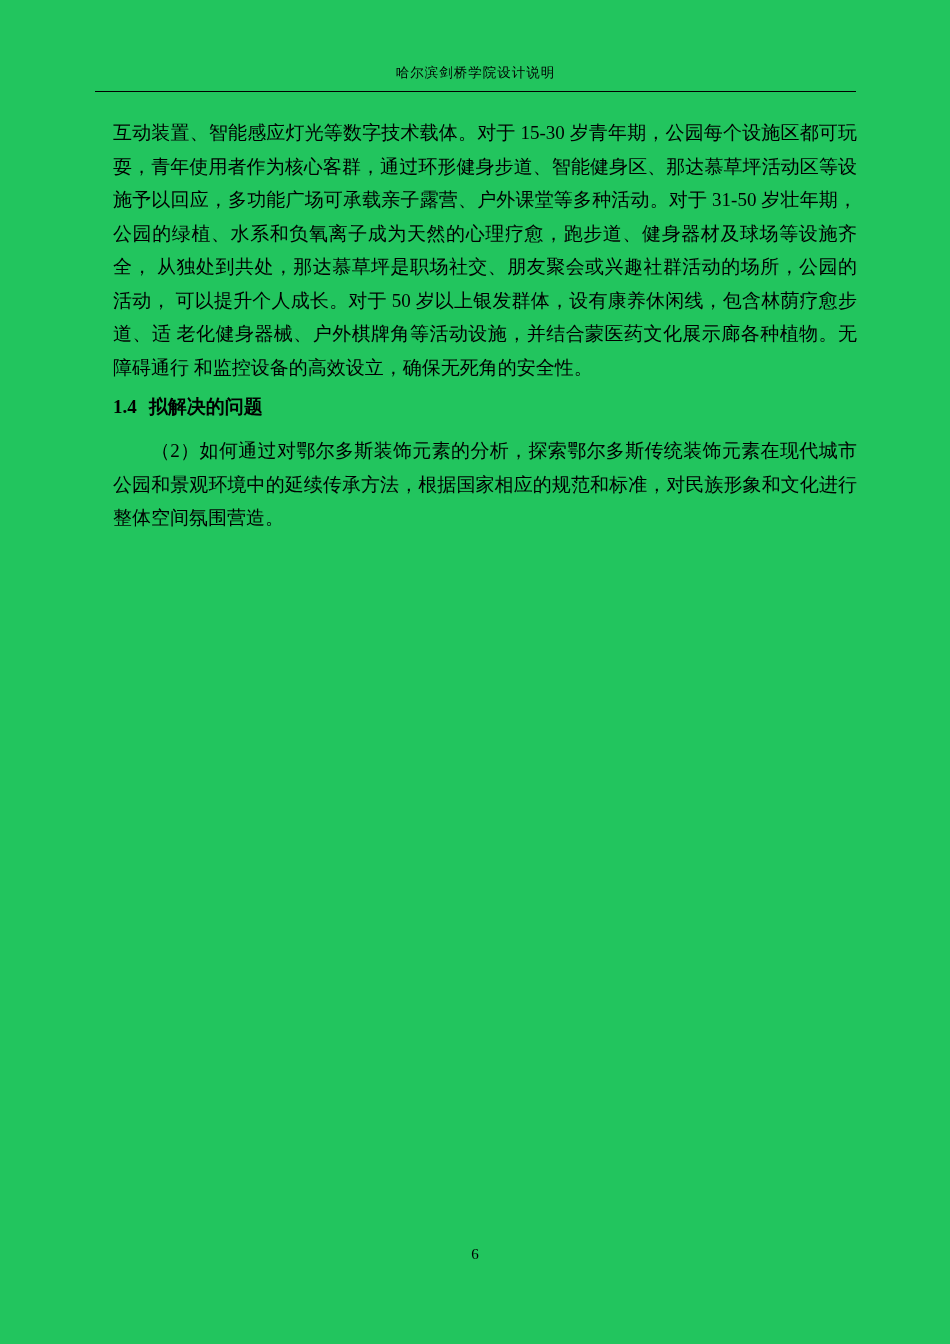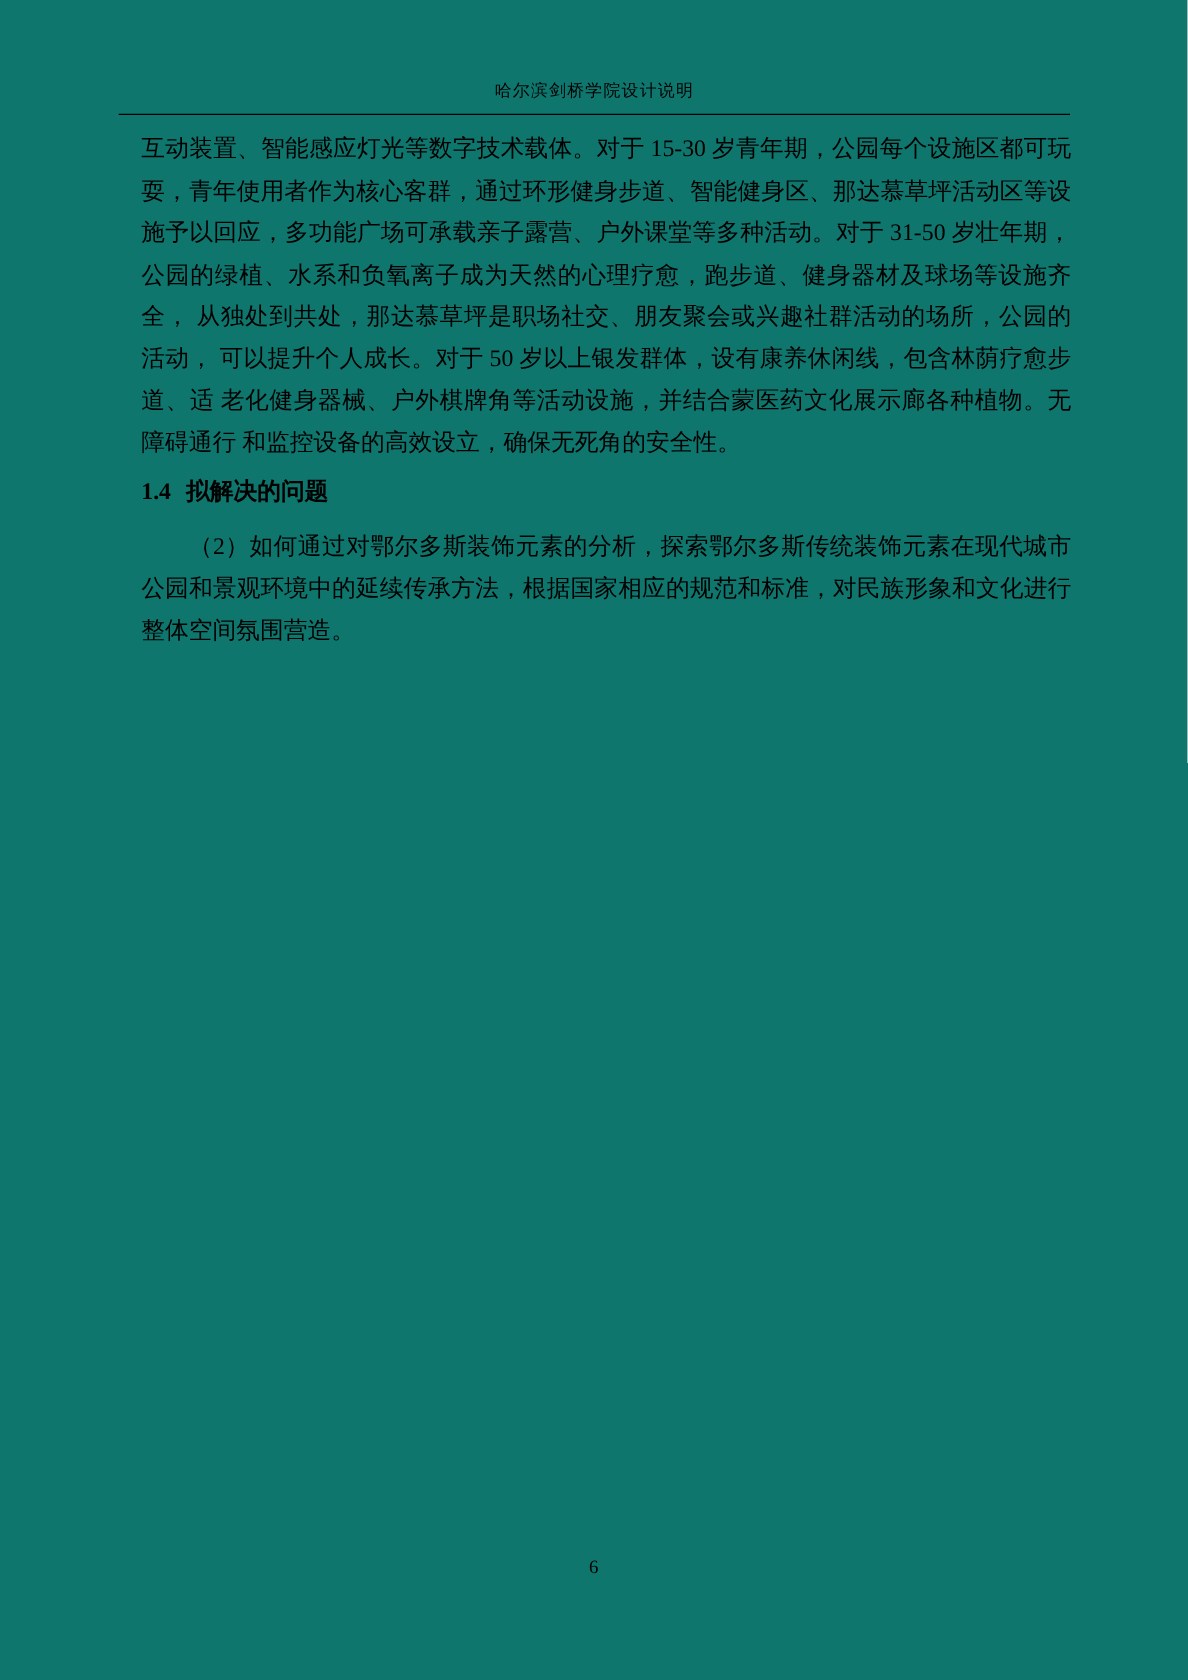--- a/index.html
+++ b/index.html
@@ -4,39 +4,39 @@
 <style>
   html, body {
     margin: 0;
     padding: 0;
     background: #ffffff;
   }
   .page {
     position: relative;
     width: 950px;
     height: 1344px;
-    background: #0f766e;
+    background: #22c55e;
     color: #000000;
     font-family: "Liberation Serif", serif;
     overflow: hidden;
   }
   .header {
     position: absolute;
     top: 64px;
     left: 95px;
     right: 94px;
     text-align: center;
     font-size: 13.5px;
     letter-spacing: 1px;
     padding-bottom: 9px;
     border-bottom: 1px solid #000000;
   }
   .content {
     position: absolute;
-    top: 103px;
+    top: 116px;
     left: 113px;
     width: 744px;
   }
   p.body {
     margin: 0 0 8px 0;
     font-size: 19px;
     line-height: 33.5px;
     text-align: justify;
     text-justify: inter-character;
     word-break: break-all;

